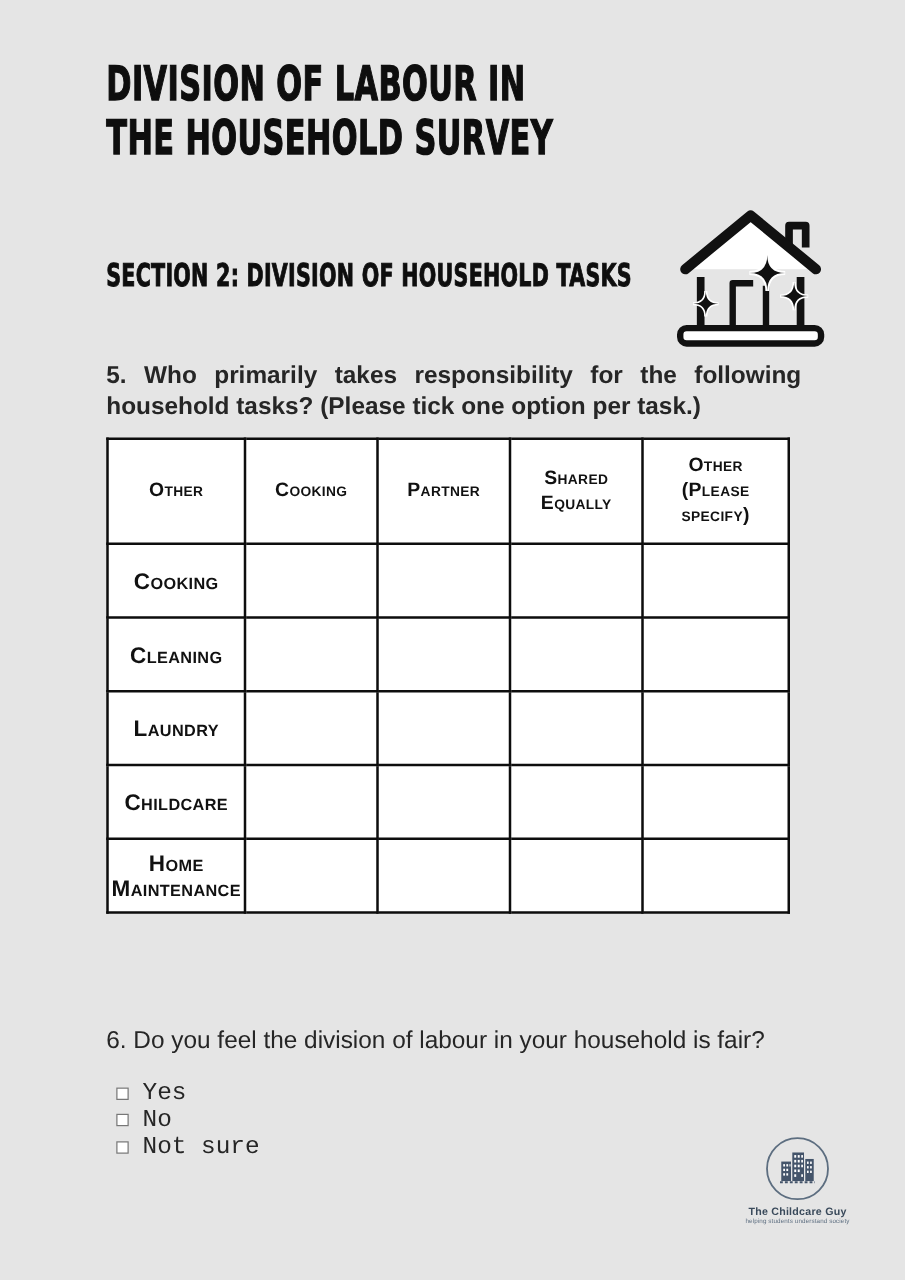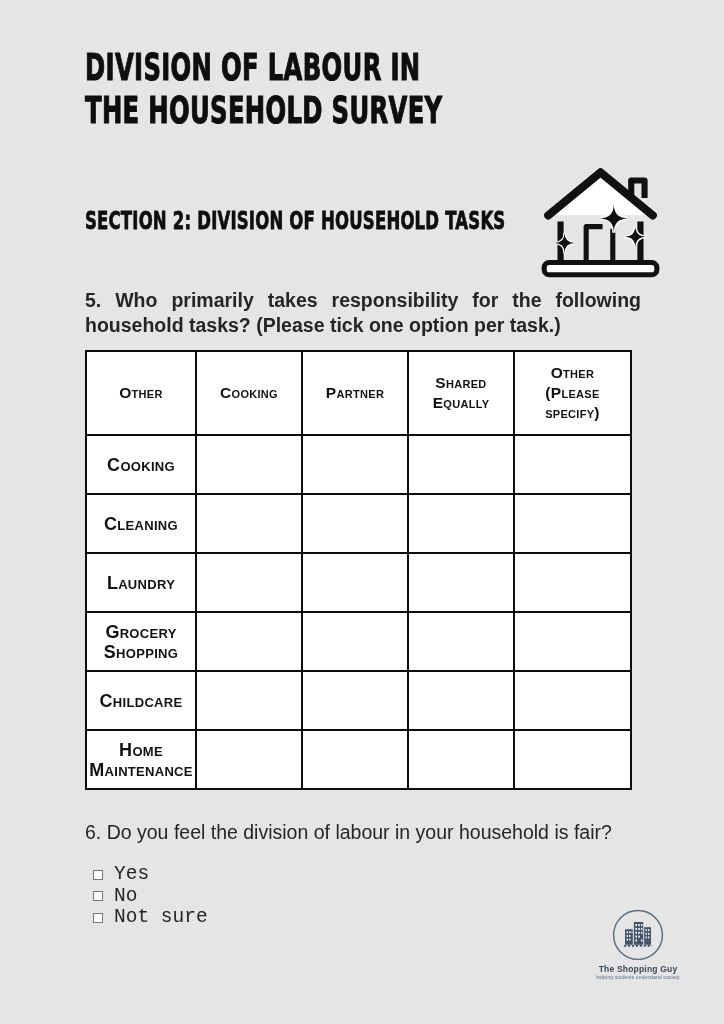--- a/index.html
+++ b/index.html
@@ -134,28 +134,20 @@
     </tr>
     <tr>
       <td class="task-label">Cleaning</td>
       <td></td>
       <td></td>
       <td></td>
       <td></td>
     </tr>
     <tr>
       <td class="task-label">Laundry</td>
-      <td></td>
-      <td></td>
-      <td></td>
-      <td></td>
-    </tr>
-    <tr>
-      <td class="task-label">Grocery
-Shopping</td>
       <td></td>
       <td></td>
       <td></td>
       <td></td>
     </tr>
     <tr>
       <td class="task-label">Childcare</td>
       <td></td>
       <td></td>
       <td></td>
@@ -221,17 +213,17 @@
         <rect x="33.3" y="19.5" width="1.3" height="1.8"></rect>
           <rect x="35.7" y="19.5" width="1.3" height="1.8"></rect>
         <rect x="33.3" y="23" width="1.3" height="1.8"></rect>
           <rect x="35.7" y="23" width="1.3" height="1.8"></rect>
         <rect x="33.3" y="26.5" width="1.3" height="1.8"></rect>
           <rect x="35.7" y="26.5" width="1.3" height="1.8"></rect>
       </g>
 
       <path d="M 12.5 35.5 H 39.5" stroke="#44546a" stroke-width="1.6" stroke-dasharray="2.2 1.6" fill="none"></path>
     </svg>
-    <div class="logo-name">The Shopping Guy</div>
+    <div class="logo-name">The Childcare Guy</div>
     <div class="logo-tagline">helping students understand society</div>
   </div>
 
 </div>
 
 </body></html>

